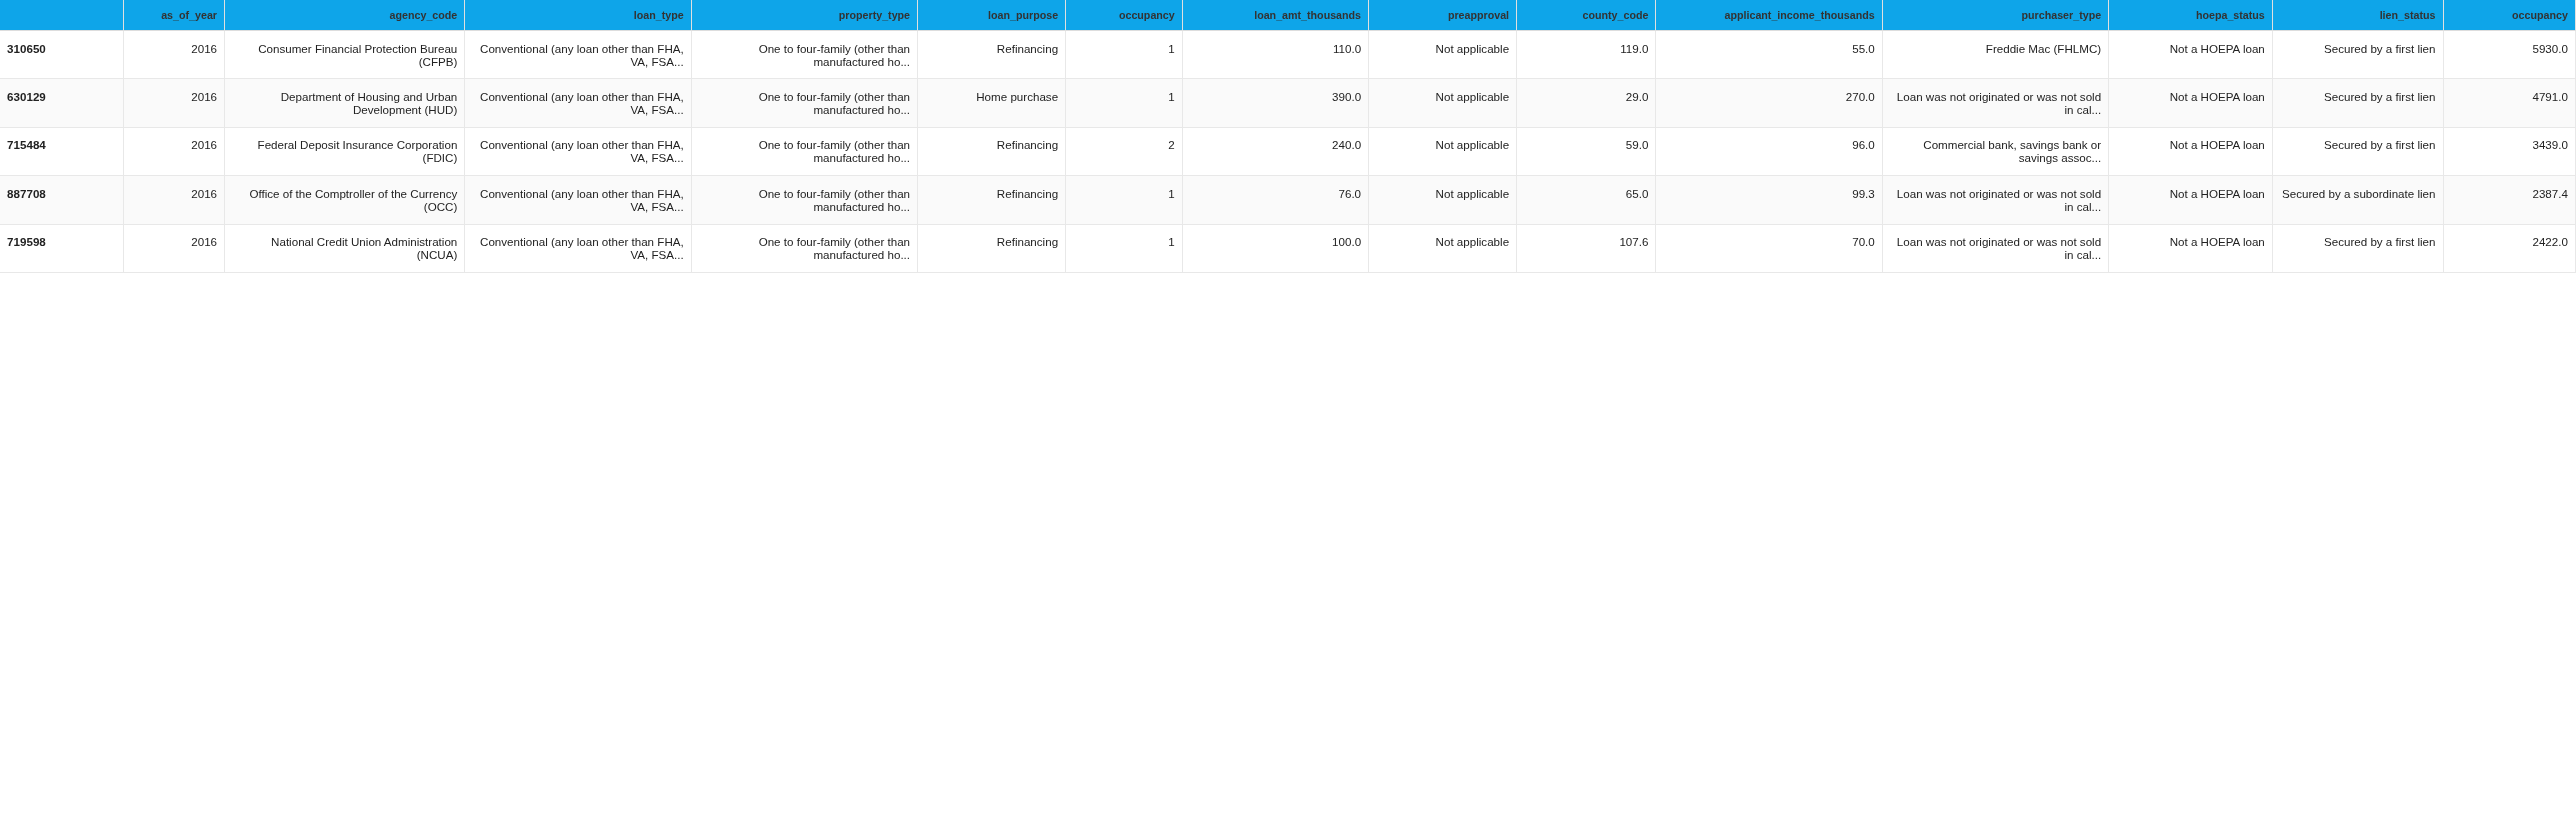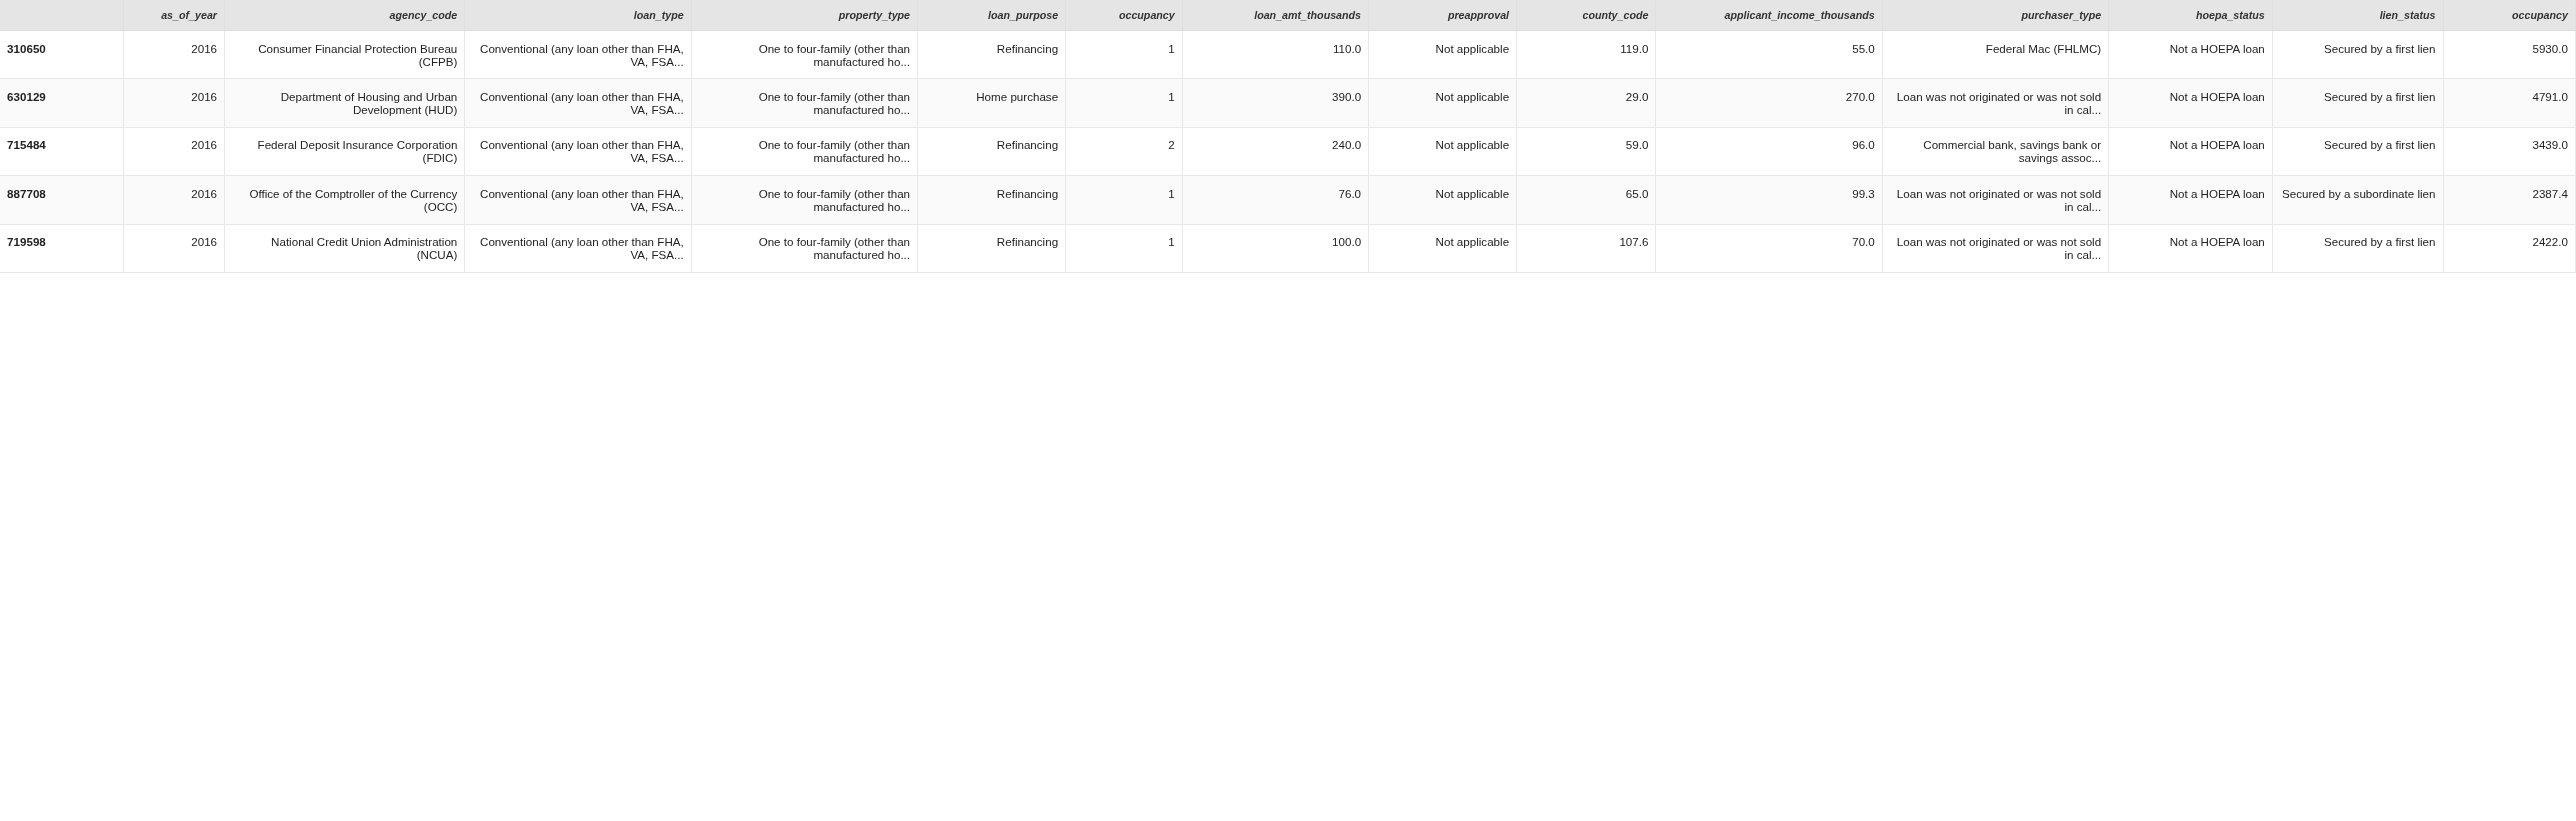--- a/index.html
+++ b/index.html
@@ -16,23 +16,22 @@
     .table-container {
       width: 100%;
       overflow-x: auto;
     }
     table {
       width: 100%;
       border-collapse: collapse;
       table-layout: fixed;
     }
     thead tr {
-      background: #e5e5e5;
+      background: #0ea5e9;
       border-bottom: 0.9px solid #ddd;
-      font-style: italic;
     }
     thead th {
       padding: 9px 7.1px;
       text-align: right;
       font-weight: 600;
       font-size: 10.7px;
       color: #333;
       vertical-align: bottom;
       border-right: 0.9px solid #e0e0e0;
     }
@@ -104,21 +103,21 @@
           <td class="col-year">2016</td>
           <td class="col-agency">Consumer Financial Protection Bureau (CFPB)</td>
           <td class="col-loantype">Conventional (any loan other than FHA, VA, FSA...</td>
           <td class="col-proptype">One to four-family (other than manufactured ho...</td>
           <td class="col-purpose">Refinancing</td>
           <td class="col-occupancy">1</td>
           <td class="col-loanamt">110.0</td>
           <td class="col-preapproval">Not applicable</td>
           <td class="col-county">119.0</td>
           <td class="col-income">55.0</td>
-          <td class="col-purchaser">Federal Mac (FHLMC)</td>
+          <td class="col-purchaser">Freddie Mac (FHLMC)</td>
           <td class="col-hoepa">Not a HOEPA loan</td>
           <td class="col-lien">Secured by a first lien</td>
           <td class="col-population">5930.0</td>
         </tr>
         <tr>
           <td class="col-index">630129</td>
           <td class="col-year">2016</td>
           <td class="col-agency">Department of Housing and Urban Development (HUD)</td>
           <td class="col-loantype">Conventional (any loan other than FHA, VA, FSA...</td>
           <td class="col-proptype">One to four-family (other than manufactured ho...</td>

